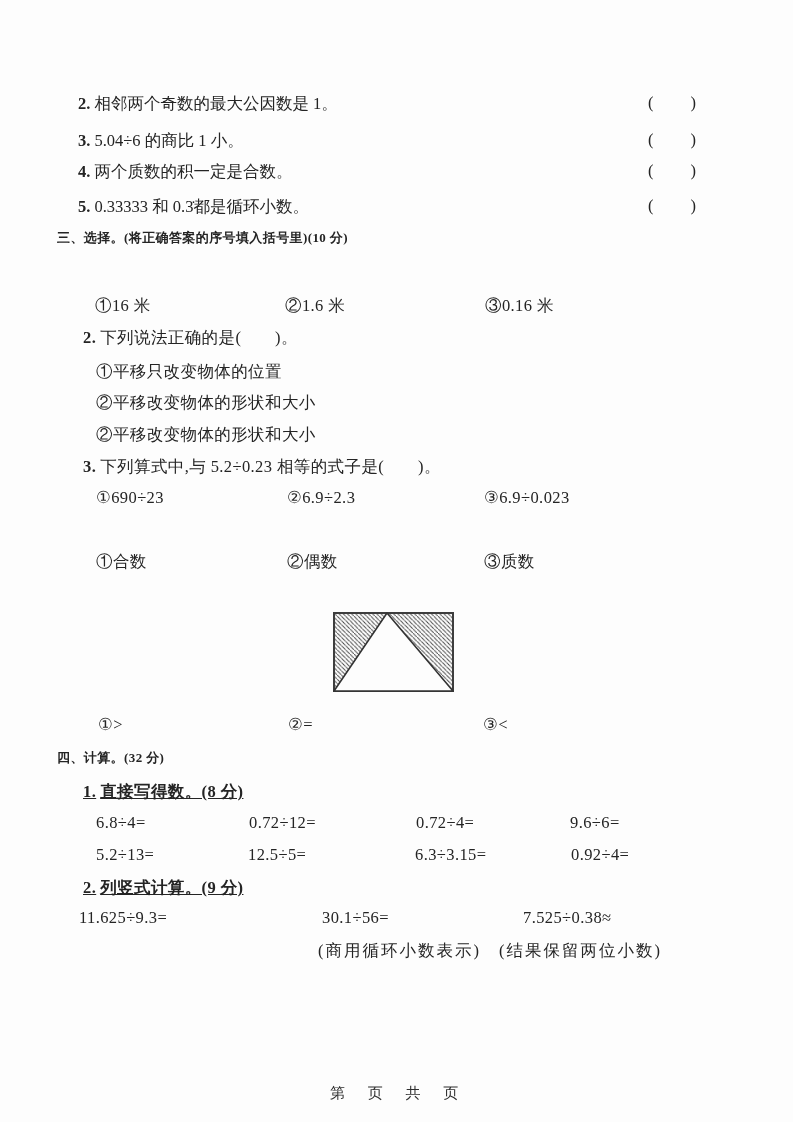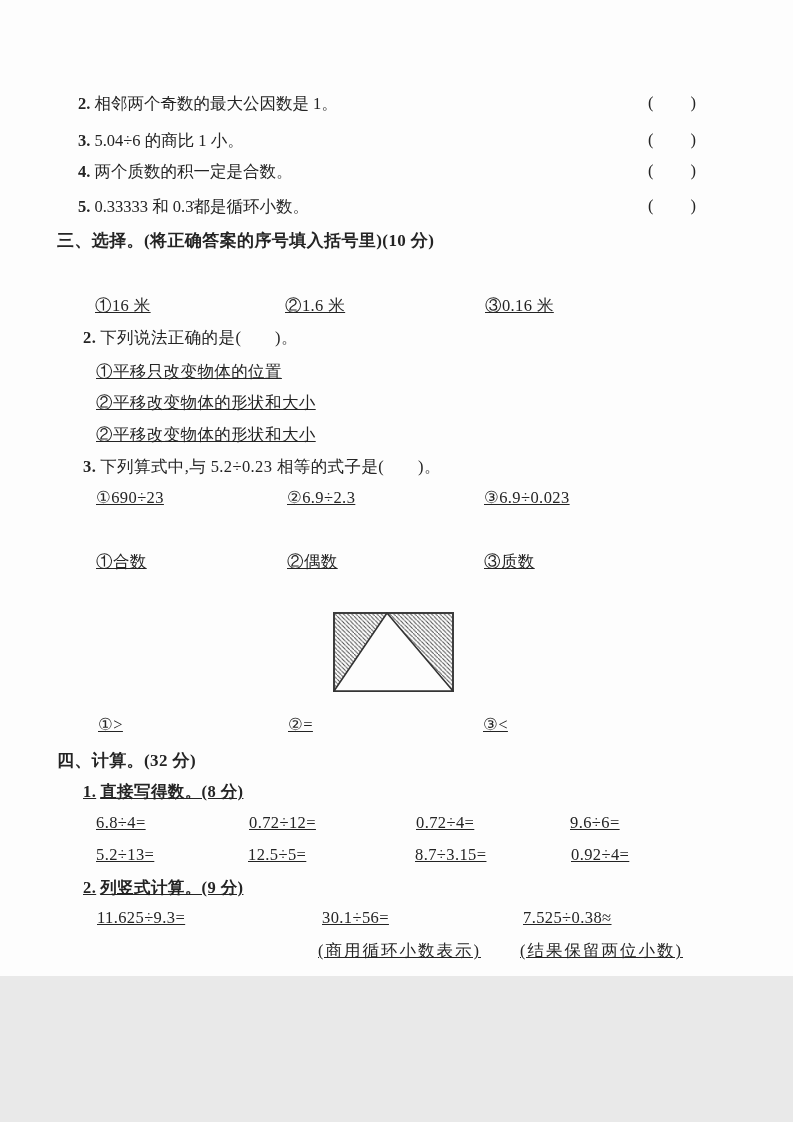--- a/index.html
+++ b/index.html
@@ -1,37 +1,37 @@
 <!DOCTYPE html>
 <html><head>
 <meta charset="utf-8">
 <style>
   * { margin:0; padding:0; box-sizing:border-box; }
   html,body { background:#e9e9e9; }
   .sheet {
     position:relative;
-    width:793px; height:976px;
+    width:793px; height:1122px;
     margin:0 auto;
     background:#fdfdfd;
     color:#242424;
     font-family:"Liberation Serif","DejaVu Serif",serif;
     font-size:16.5px;
     overflow:hidden;
   }
   .row { position:absolute; white-space:nowrap; letter-spacing:0.4px; }
   .qno { font-weight:bold; margin-right:4px; }
-  .sec-title { font-weight:bold; font-size:17px; }
+  .sec-title { font-weight:bold; font-size:13px; }
   .sub-title { font-weight:600;text-decoration:underline; }
   .bracket-pair {
     position:absolute; left:570px; top:0;
     width:48px; display:flex; justify-content:space-between;
     font-family:"Liberation Serif",serif;
   }
   .j-row { position:absolute; left:78px; width:640px; }
-  .opt { position:absolute; white-space:nowrap; letter-spacing:0.4px;text-decoration:underline; }
+  .opt { position:absolute; white-space:nowrap; letter-spacing:0.4px; }
   .figure-wrap { position:absolute; left:333px; top:612px; }
   .footer {
     position:absolute; left:0; right:0; top:1084px;
     text-align:center; font-size:15px;
     letter-spacing:5px; word-spacing:9px;
     color:#2e2e2e;
   }
 </style>
 </head>
 <body>
@@ -126,32 +126,33 @@
 
   <div>
     <span class="opt" style="left:96px;  top:813px">6.8÷4=</span>
     <span class="opt" style="left:249px; top:813px">0.72÷12=</span>
     <span class="opt" style="left:416px; top:813px">0.72÷4=</span>
     <span class="opt" style="left:570px; top:813px">9.6÷6=</span>
   </div>
   <div>
     <span class="opt" style="left:96px;  top:845px">5.2÷13=</span>
     <span class="opt" style="left:248px; top:845px">12.5÷5=</span>
-    <span class="opt" style="left:415px; top:845px">8.7÷3.15=</span>
+    <span class="opt" style="left:415px; top:845px">6.3÷3.15=</span>
     <span class="opt" style="left:571px; top:845px">0.92÷4=</span>
   </div>
 
   <div class="row sub-title" style="left:83px; top:877px">
     <span class="qno">2.</span><span>列竖式计算。(9 分)</span>
   </div>
 
   <div>
-    <span class="opt" style="left:97px;  top:908px">11.625÷9.3=</span>
+    <span class="opt" style="left:79px;  top:908px">11.625÷9.3=</span>
     <span class="opt" style="left:322px; top:908px">30.1÷56=</span>
     <span class="opt" style="left:523px; top:908px">7.525÷0.38≈</span>
   </div>
   <div>
     <span class="opt" style="left:318px; top:940px; letter-spacing:2px">(商用循环小数表示)</span>
-    <span class="opt" style="left:520px; top:940px; letter-spacing:2px">(结果保留两位小数)</span>
+    <span class="opt" style="left:499px; top:940px; letter-spacing:2px">(结果保留两位小数)</span>
   </div>
 
+  <div class="footer">第 页 共 页</div>
 
 </div>
 
 </body></html>

